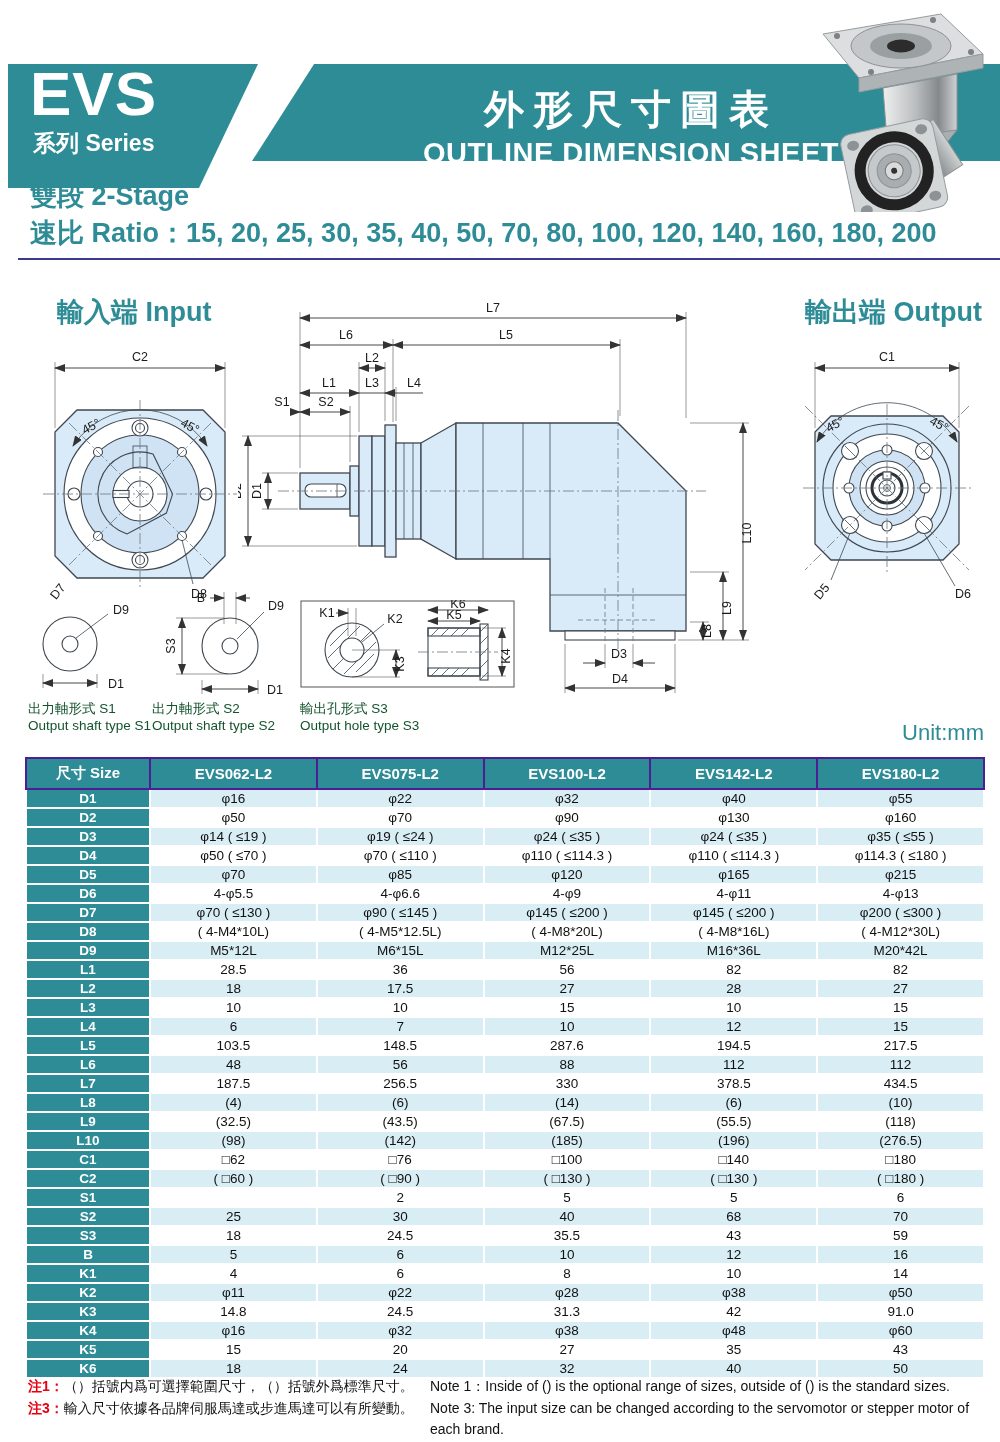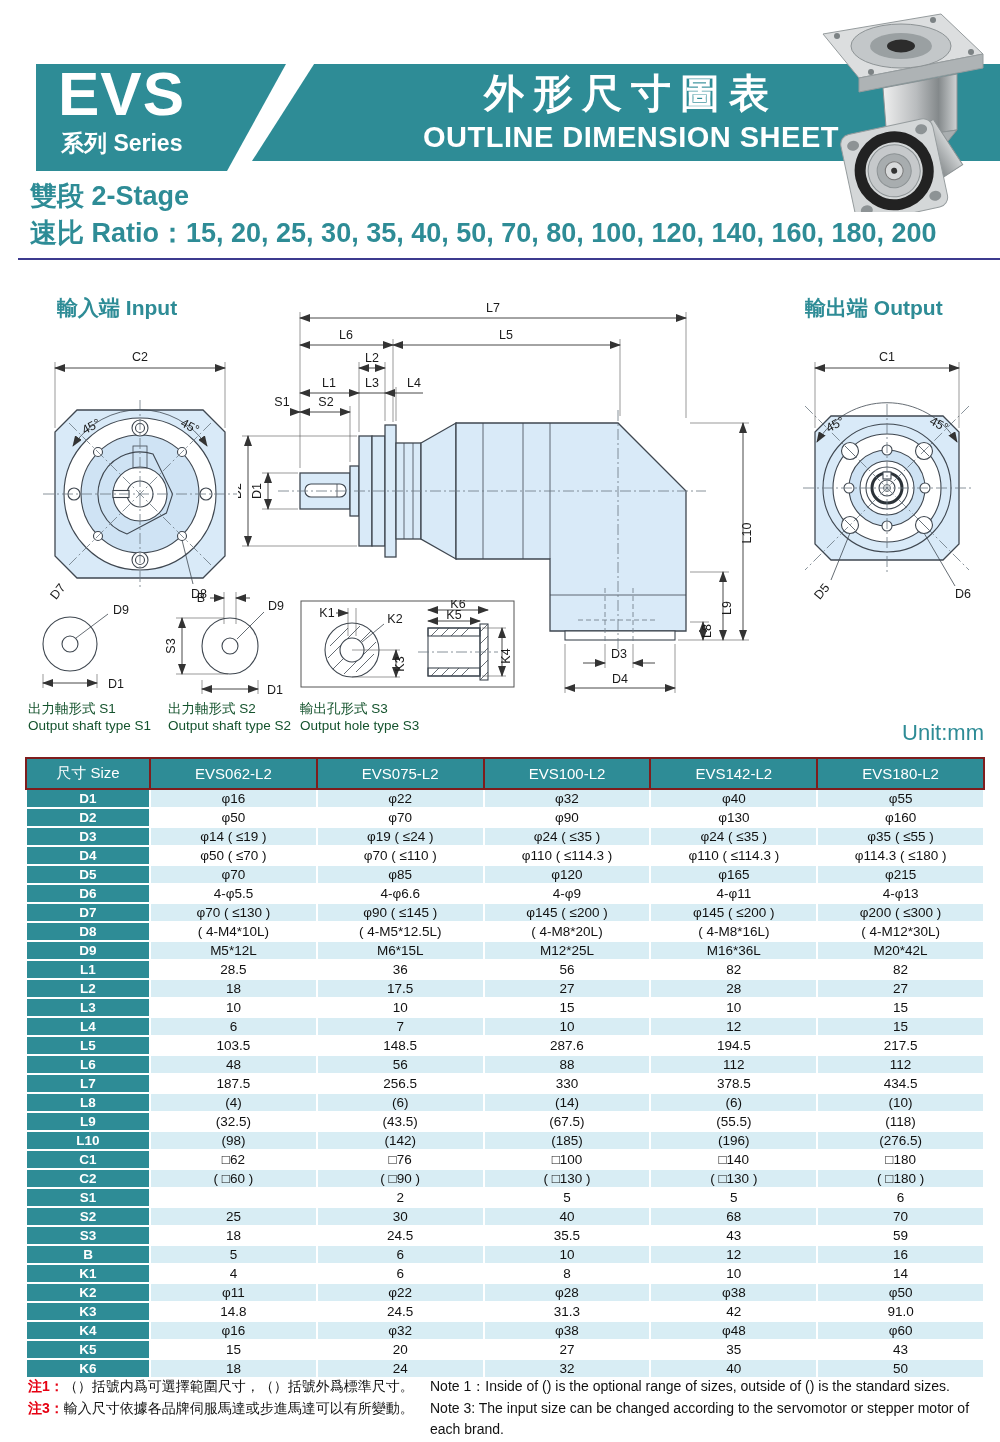--- a/index.html
+++ b/index.html
@@ -2,55 +2,55 @@
 <html style="--teal: #2e8c96; --rowalt: #d8edf4; --red: #e60012; --navy: #3c3a8e; --fill: #d9eaf8;"><head>
 <meta charset="utf-8">
 <style>
   :root{ --teal:#2e8c96; --rowalt:#d8edf4; --red:#e60012; --navy:#3c3a8e;
          --ink:#1a1a1a; --cad:#3f4750; --fill:#d9eaf8; --fill2:#cfe3f4; }
   *{margin:0;padding:0;box-sizing:border-box;}
   body{font-family:"Liberation Sans","DejaVu Sans",sans-serif;background:#fff;}
   .page{position:relative;width:1000px;height:1442px;background:#fff;overflow:hidden;}
 
   
-  .evs-box{position:absolute;left:8px;top:64px;width:250px;height:107px;background:var(--teal);
-           clip-path:polygon(0 0,100% 0,76.4% 100%,0 100%);color:#fff;margin-left:28px;}
+  .evs-box{position:absolute;left:8px;top:64px;width:250px;height:124px;background:var(--teal);
+           clip-path:polygon(0 0,100% 0,76.4% 100%,0 100%);color:#fff;}
   .evs-code{position:absolute;left:22px;top:-6px;font-size:62px;font-weight:bold;letter-spacing:1px;}
   .evs-series{position:absolute;left:25px;top:64px;font-size:23px;font-weight:bold;}
   .banner{position:absolute;left:252px;top:64px;width:748px;height:97px;background:var(--teal);
           clip-path:polygon(8.3% 0,100% 0,100% 100%,0 100%);}
   .banner-text{position:absolute;left:130px;right:120px;top:0;text-align:center;color:#fff;}
-  .title-cn{font-size:40px;font-weight:bold;letter-spacing:9px;margin-top:2px;}
+  .title-cn{font-size:40px;font-weight:bold;letter-spacing:9px;margin-top:18px;}
   .title-en{font-size:29px;font-weight:bold;letter-spacing:.5px;margin-top:0;}
   .photo{position:absolute;left:795px;top:4px;width:200px;height:208px;}
 
   .stage-line{position:absolute;left:30px;top:178px;font-size:27px;font-weight:bold;color:var(--teal);}
   .ratio-line{position:absolute;left:30px;top:215px;font-size:27px;font-weight:bold;color:var(--teal);}
   .rule{position:absolute;left:18px;right:0;top:258px;border-top:2px solid var(--navy);}
 
   
-  .view-label{position:absolute;font-size:21px;font-weight:bold;color:var(--teal);}
+  .view-label{position:absolute;font-size:27px;font-weight:bold;color:var(--teal);}
   .dwg{position:absolute;}
   .cap{position:absolute;font-size:13.5px;color:#14532d;line-height:17px;}
   .unit{position:absolute;right:16px;top:720px;font-size:22px;font-weight:normal;color:var(--teal);}
 
   svg .oline{fill:var(--fill);stroke:var(--cad);stroke-width:1.3px;}
   svg .oline2{fill:var(--fill2);stroke:var(--cad);stroke-width:1.1px;}
   svg .wline{fill:#fff;stroke:var(--cad);stroke-width:1.1px;}
   svg .nofill{fill:none;stroke:var(--cad);stroke-width:1.1px;}
   svg .thin{fill:none;stroke:var(--cad);stroke-width:.8px;}
   svg .cl{fill:none;stroke:#6a7680;stroke-width:.8px;stroke-dasharray:11 3 2 3;}
   svg .dash{fill:none;stroke:#6a7680;stroke-width:.8px;stroke-dasharray:5 3;}
   svg .dim{fill:none;stroke:#333;stroke-width:.9px;}
   svg .ext{fill:none;stroke:#555;stroke-width:.6px;}
   svg text{font-family:"Liberation Sans","DejaVu Sans",sans-serif;font-size:12.5px;fill:var(--ink);text-anchor:middle;}
 
   
   table.dims{position:absolute;left:25px;top:757px;width:960px;border-collapse:collapse;table-layout:fixed;}
-  table.dims th{background:var(--teal);color:#fff;font-size:15px;font-weight:normal;padding:5px 2px;border:2px solid #7f1d1d;}
+  table.dims th{background:var(--teal);color:#fff;font-size:15px;font-weight:bold;padding:5px 2px;border:2px solid #4c1d95;}
   table.dims td{font-size:13.5px;color:#111;text-align:center;padding:0 3px;line-height:15px;height:19px;border:2px solid #fff;}
   table.dims td.rl{background:var(--teal);color:#fff;font-weight:bold;}
   table.dims tr.alt td:not(.rl){background:var(--rowalt);}
   table.dims col.c0{width:124px;}
 
   
   .notes{position:absolute;left:28px;top:1376px;right:8px;display:grid;grid-template-columns:398px 1fr;
          column-gap:4px;row-gap:1px;font-size:14px;color:#111;line-height:21px;}
   .notes .red{color:var(--red);font-weight:bold;}
 </style>
@@ -337,21 +337,21 @@
       <line class="ext" x1="24" y1="90" x2="76" y2="90"></line>
     <line class="dim" x1="30" y1="34" x2="30" y2="90" marker-start="url(#arF)" marker-end="url(#arF)"></line>
     <text x="23" y="62" transform="rotate(-90 23 62)">S3</text>
     <line class="thin" x1="85" y1="55" x2="112" y2="28"></line>
     <text x="124" y="26">D9</text>
     <line class="ext" x1="50" y1="96" x2="50" y2="110"></line>
       <line class="ext" x1="106" y1="96" x2="106" y2="110"></line>
     <line class="dim" x1="50" y1="105" x2="106" y2="105" marker-start="url(#arF)" marker-end="url(#arF)"></line>
     <text x="123" y="110">D1</text>
   </svg>
-  <div class="cap" style="left:152px;top:700px;margin-left:16px;">
+  <div class="cap" style="left:152px;top:700px;">
     <div>出力軸形式 S2</div>
     <div>Output shaft type S2</div>
   </div>
 
   <svg class="dwg" style="left:300px;top:600px;" width="215" height="92" viewBox="0 0 215 92">
     <defs>
         <marker id="arG" markerWidth="11" markerHeight="8" refX="10" refY="4" orient="auto-start-reverse" markerUnits="userSpaceOnUse">
           <path d="M0,0 L11,4 L0,8 z" fill="#333"></path>
         </marker>
       </defs>

